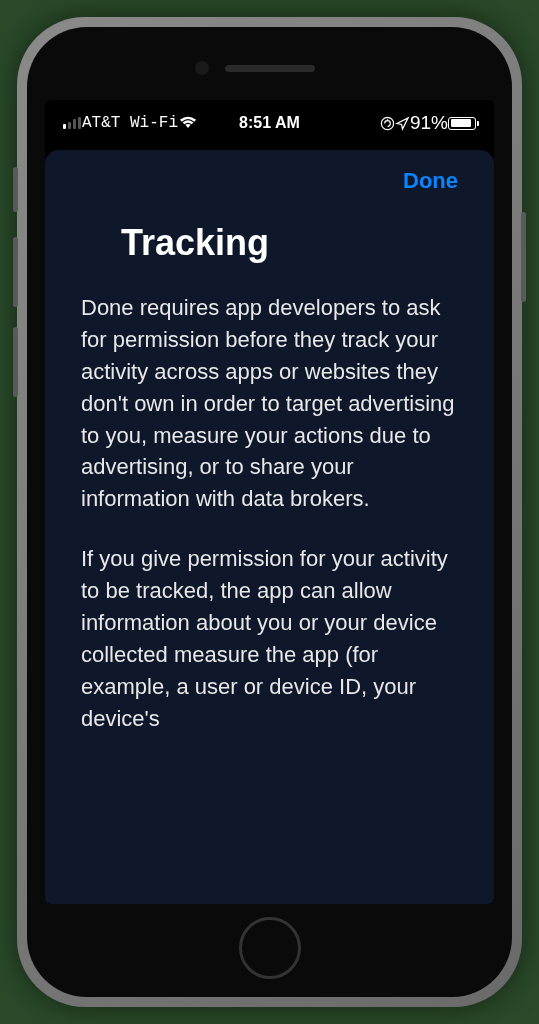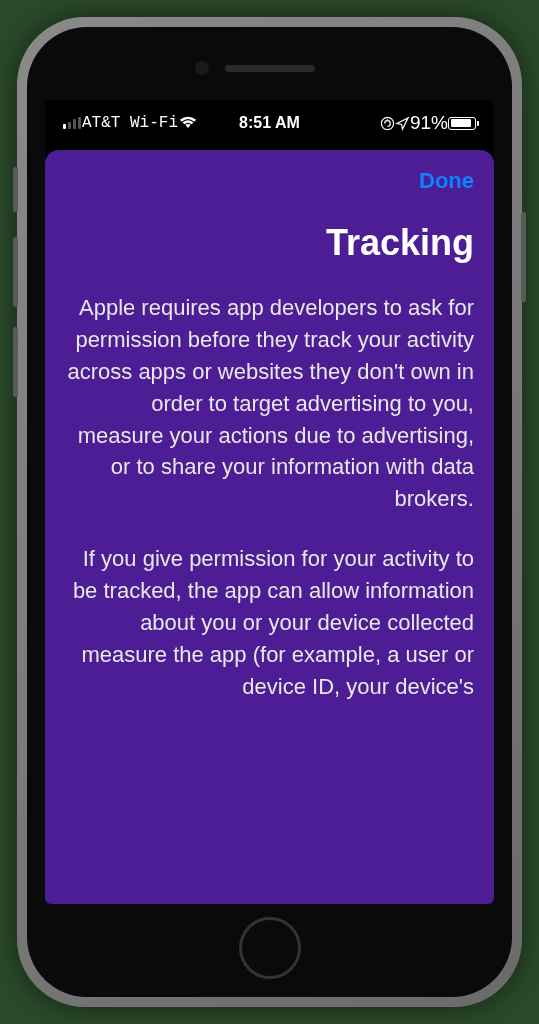--- a/index.html
+++ b/index.html
@@ -201,25 +201,24 @@
       background: white;
       border-radius: 1px;
     }
     
     .modal-sheet {
       position: absolute;
       top: 50px;
       left: 0;
       right: 0;
       bottom: 0;
-      background: #4c1d95;
+      background: #0f172a;
       border-radius: 14px 14px 0 0;
-      padding: 18px 20px;
+      padding: 18px 36px;
       overflow: hidden;
-      text-align: right;
     }
     
     .modal-header {
       display: flex;
       justify-content: flex-end;
       margin-bottom: 28px;
     }
     
     .done-button {
       color: #0a84ff;
@@ -291,21 +290,21 @@
             <div class="battery-fill"></div>
           </div>
         </div>
       </div>
 
       <div class="modal-sheet">
         <div class="modal-header">
           <span class="done-button">Done</span>
         </div>
         <h1 class="page-title">Tracking</h1>
-        <p class="body-text">Apple requires app developers to ask for permission before they track your activity across apps or websites they don't own in order to target advertising to you, measure your actions due to advertising, or to share your information with data brokers.</p>
+        <p class="body-text">Done requires app developers to ask for permission before they track your activity across apps or websites they don't own in order to target advertising to you, measure your actions due to advertising, or to share your information with data brokers.</p>
         <p class="body-text">If you give permission for your activity to be tracked, the app can allow information about you or your device collected measure the app (for example, a user or device ID, your device's</p>
       </div>
 
     </div>
 
     <div class="home-button"></div>
   </div>
 </div>
 
 </body></html>

